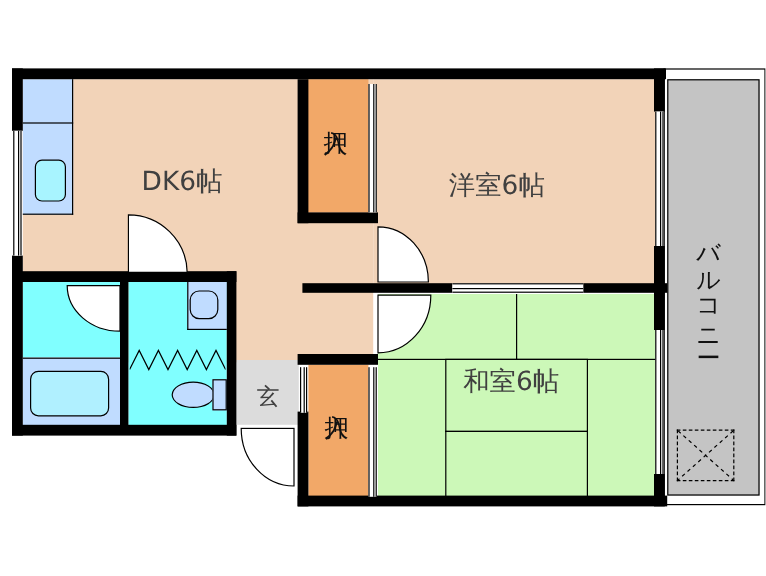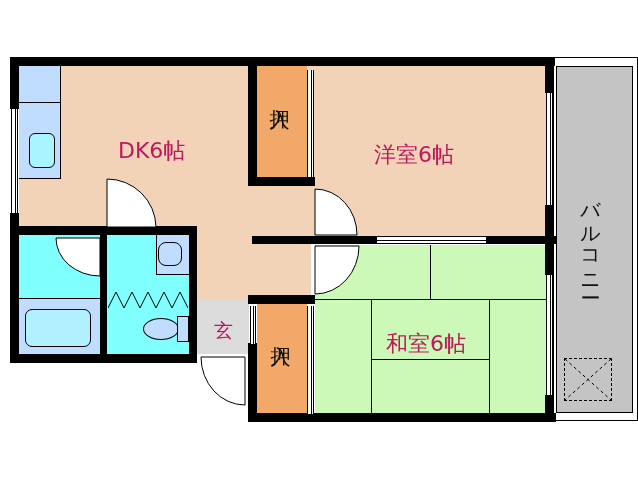--- a/index.html
+++ b/index.html
@@ -1,19 +1,19 @@
 <!DOCTYPE html>
 <html><head>
 <meta charset="utf-8">
 <style>
   html,body{margin:0;padding:0;background:#fff;}
   body{width:638px;height:480px;position:relative;overflow:hidden;font-family:"DejaVu Sans",sans-serif;}
   .abs{position:absolute;box-sizing:border-box;}
   .wall{position:absolute;background:#000;}
-  .label{position:absolute;color:#be185d;font-size:22px;white-space:nowrap;}
+  .label{position:absolute;color:#404040;font-size:22px;white-space:nowrap;}
   .vlabel{position:absolute;color:#111;font-size:20px;line-height:26px;text-align:center;}
   .window{position:absolute;background:#fff;border-left:1px solid #000;border-right:1px solid #000;box-sizing:border-box;}
   .window::after{content:"";position:absolute;left:50%;top:0;bottom:0;border-left:1px solid #000;}
   .hwindow{position:absolute;background:#fff;border-top:1px solid #000;border-bottom:1px solid #000;box-sizing:border-box;}
   .hwindow::after{content:"";position:absolute;top:50%;left:0;right:0;border-top:1px solid #000;}
   .tatami{position:absolute;border:1px solid #000;box-sizing:border-box;}
 </style>
 </head>
 <body>
 
@@ -93,16 +93,16 @@
 </svg>
 <svg class="abs" style="left:314px;top:245px;" width="46" height="50">
   <path d="M1,1 L45,1 A44,48 0 0 1 1,49 Z" fill="#fff" stroke="#000"></path>
 </svg>
 <svg class="abs" style="left:200px;top:356px;" width="46" height="50">
   <path d="M1,1 L45,1 L45,49 A44,48 0 0 1 1,1 Z" fill="#fff" stroke="#000"></path>
 </svg>
 
 <div class="label" style="left:118px;top:136px;">DK6帖</div>
 <div class="label" style="left:374px;top:140px;">洋室6帖</div>
-<div class="label" style="left:386px;top:329px;">和室6帖</div>
+<div class="label" style="left:386px;top:303px;">和室6帖</div>
 <div class="vlabel" style="left:269px;top:93px;width:24px;writing-mode:vertical-rl;">押入</div>
 <div class="vlabel" style="left:270px;top:330px;width:24px;writing-mode:vertical-rl;">押入</div>
 <div class="label" style="left:214px;top:318px;font-size:19px;">玄</div>
 
 </body></html>

